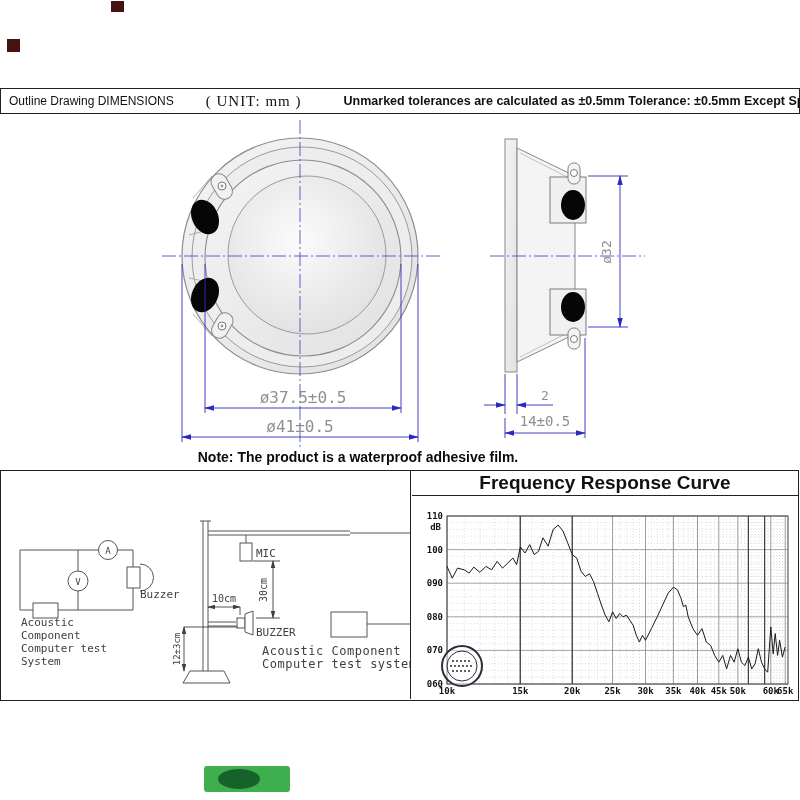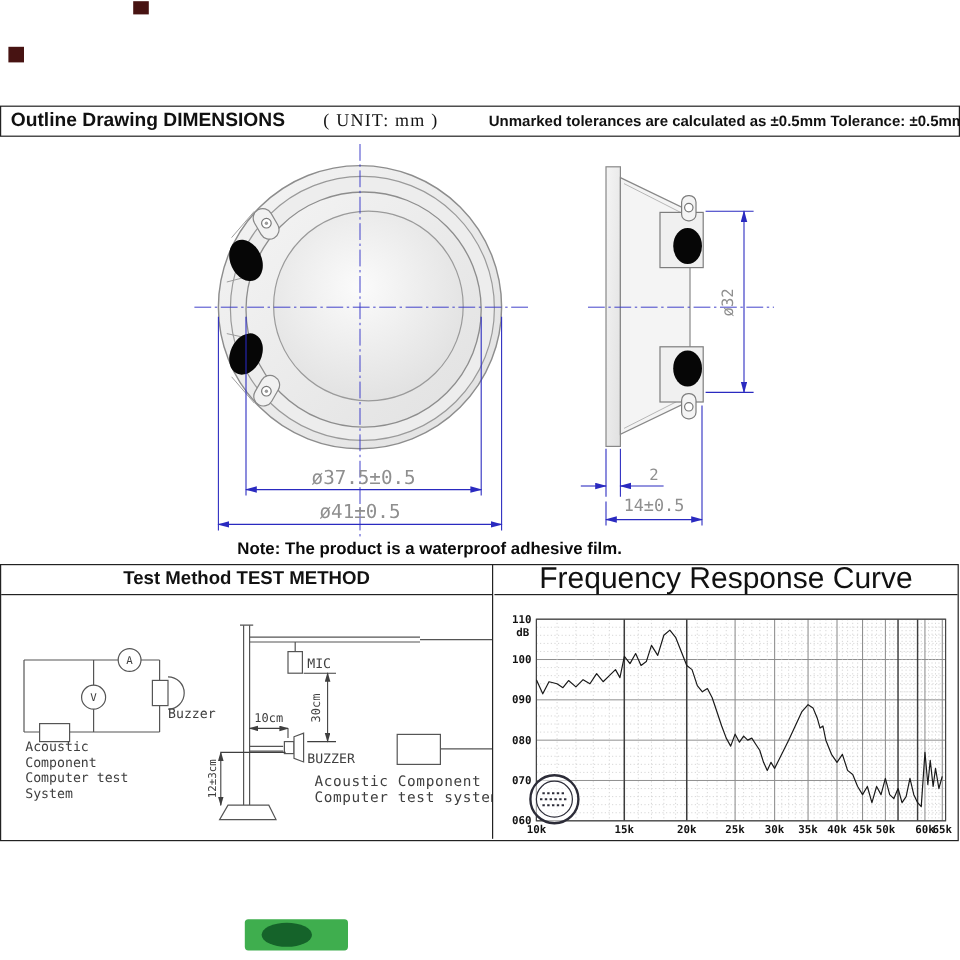--- a/index.html
+++ b/index.html
@@ -2,34 +2,34 @@
 <html><head>
 <meta charset="utf-8">
 <style>
   html,body{margin:0;padding:0;background:#ffffff;}
   #page{position:relative;width:800px;height:800px;background:#fff;overflow:hidden;
         font-family:"Liberation Sans",sans-serif;color:#111;}
   
   #header-band{position:absolute;left:0;top:88px;width:798px;height:24px;
       border-top:1.5px solid #222;border-bottom:1.5px solid #222;border-left:1.5px solid #222;border-right:1.5px solid #222;
       display:flex;align-items:center;}
-  #header-band .h-left{font-size:16px;font-weight:bold;margin-left:8px;white-space:nowrap;}
+  #header-band .h-left{font-size:12px;font-weight:normal;margin-left:8px;white-space:nowrap;}
   #header-band .h-unit{font-family:"Liberation Serif",serif;font-size:15px;margin-left:32px;white-space:nowrap;letter-spacing:1px;}
   #header-band .h-right{font-size:12.5px;font-weight:bold;margin-left:42px;white-space:nowrap;}
   
   #note-line{position:absolute;left:0;top:449px;width:716px;text-align:center;
       font-size:14px;font-weight:bold;color:#0a0a0a;}
   
   #bottom-box{position:absolute;left:0;top:470px;width:797px;height:229px;
       border:1.5px solid #222;}
   #v-divider{position:absolute;left:410px;top:470px;width:0;height:229px;border-left:1.5px solid #222;}
   .panel-title{position:absolute;top:470px;height:26px;display:flex;align-items:center;justify-content:center;
       border-bottom:1.5px solid #222;box-sizing:border-box;}
   #tm-title{left:1px;width:409px;font-size:15.5px;font-weight:bold;}
-  #fr-title{left:412px;width:386px;font-size:25px;font-weight:normal;}
+  #fr-title{left:412px;width:386px;font-size:19px;font-weight:bold;}
   svg{position:absolute;}
   .cad-text{font-family:"DejaVu Sans Mono",monospace;fill:#8f8f8f;}
   .ckt-text{font-family:"DejaVu Sans Mono",monospace;fill:#3f3f3f;}
   
   .mark-red{position:absolute;background:#471312;}
   #mark-green{position:absolute;left:204px;top:766px;width:86px;height:26px;background:#3fae4e;border-radius:3px;overflow:hidden;}
   #mark-green .blob{position:absolute;left:14px;top:3px;width:42px;height:20px;background:#15632a;border-radius:50%;}
 </style>
 </head>
 <body>
@@ -150,21 +150,20 @@
         <line x1="505" y1="321" x2="585" y2="321" marker-start="url(#arB)" marker-end="url(#arB)"></line>
       </g>
       <text class="cad-text" x="545" y="314" font-size="14" text-anchor="middle">14±0.5</text>
     </g>
   </svg>
 
   <div id="note-line">Note: The product is a waterproof adhesive film.</div>
 
   <div id="bottom-box"></div>
   <div id="v-divider"></div>
-  <div id="tm-title" class="panel-title">Test Method TEST METHOD</div>
   <div id="fr-title" class="panel-title">Frequency Response Curve</div>
 
   <svg id="circuit-svg" style="left:0;top:495px;" width="410" height="204" viewBox="0 0 410 204">
     <defs>
       <marker id="arK" markerWidth="9" markerHeight="7" refX="8" refY="2.6" orient="auto-start-reverse">
         <path d="M0,0L9,2.6L0,5.2Z" fill="#3f3f3f"></path>
       </marker>
     </defs>
 
     <g stroke="#555" stroke-width="1" fill="none">

